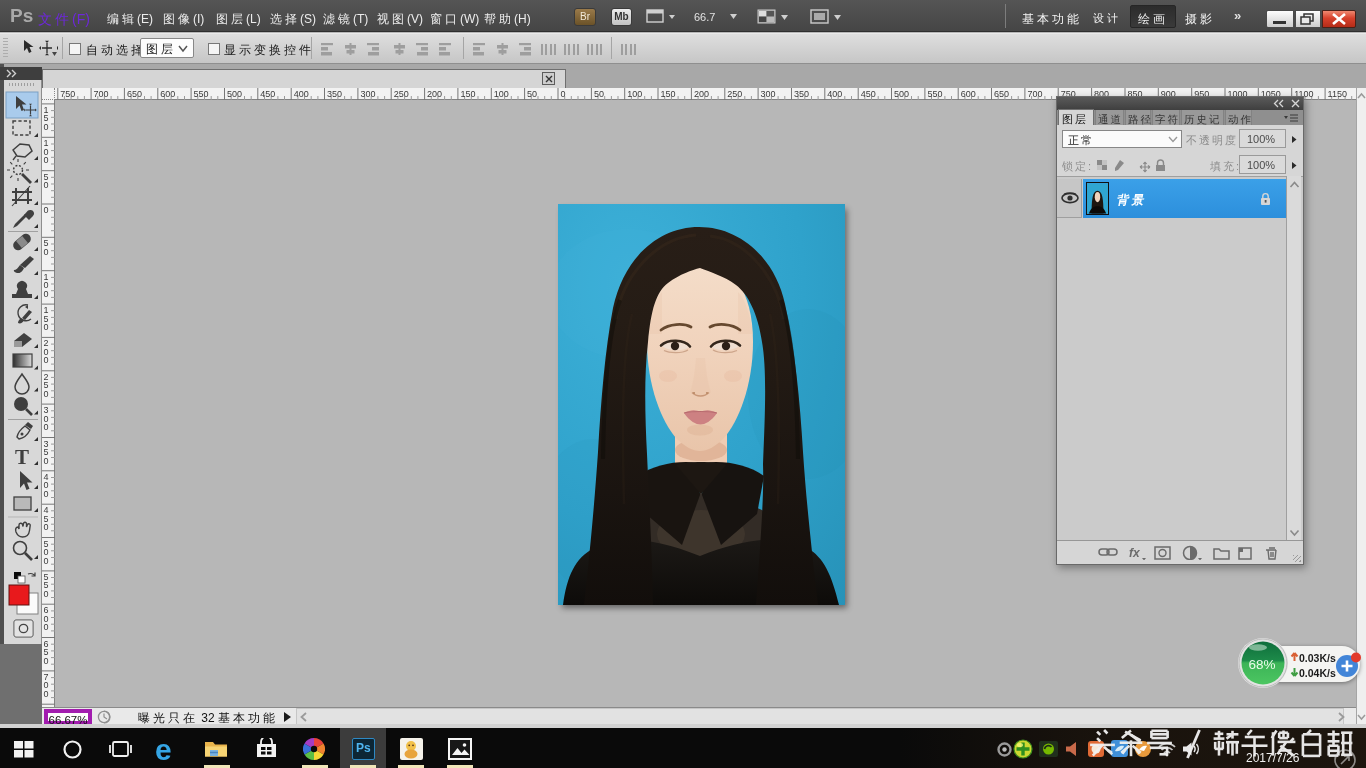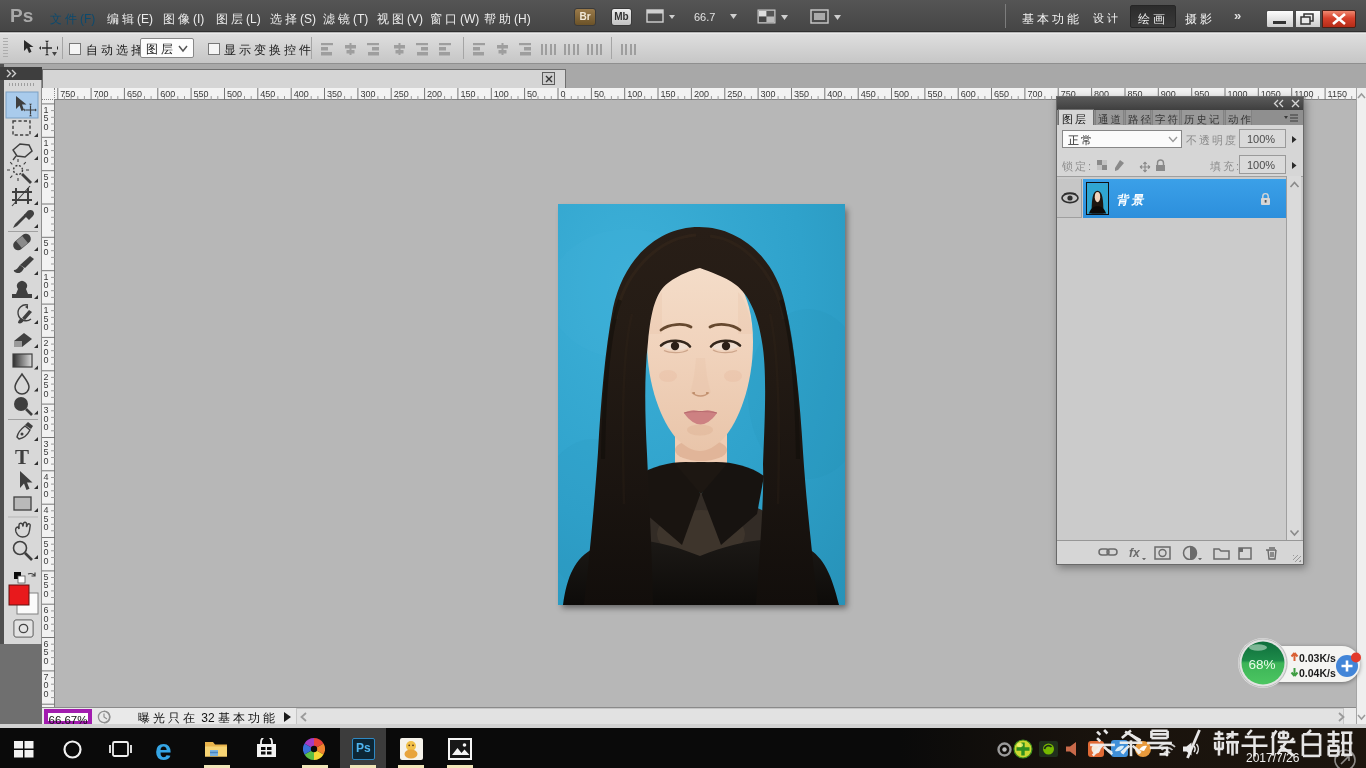--- a/index.html
+++ b/index.html
@@ -5,31 +5,31 @@
 html,body{width:1366px;height:768px;overflow:hidden;background:#b7b7b7;
  font-family:"Liberation Sans",sans-serif;-webkit-font-smoothing:antialiased}
 .abs{position:absolute}
 .cjk{letter-spacing:3px}
 </style></head>
 <body>
 <div class="abs" style="left:0;top:0;width:1366px;height:768px;overflow:hidden">
 
 <div class="abs" style="left:0;top:0;width:1366px;height:32px;background:linear-gradient(#555,#454545);border-bottom:1px solid #2e2e2e"></div>
 <div class="abs" style="left:10px;top:5px;font-size:19px;font-weight:bold;color:#a9a9a9;letter-spacing:0px">Ps</div>
-<div class="abs" style="left:50px;top:11px;font-size:12px;color:#0c4a6e"><span class="cjk">文件</span>(F)</div>
+<div class="abs" style="left:38px;top:11px;font-size:14px;color:#6d28d9"><span class="cjk">文件</span>(F)</div>
 <div class="abs" style="left:107px;top:11px;font-size:12px;color:#ececec"><span class="cjk">编辑</span>(E)</div>
 <div class="abs" style="left:163px;top:11px;font-size:12px;color:#ececec"><span class="cjk">图像</span>(I)</div>
 <div class="abs" style="left:216px;top:11px;font-size:12px;color:#ececec"><span class="cjk">图层</span>(L)</div>
 <div class="abs" style="left:270px;top:11px;font-size:12px;color:#ececec"><span class="cjk">选择</span>(S)</div>
 <div class="abs" style="left:323px;top:11px;font-size:12px;color:#ececec"><span class="cjk">滤镜</span>(T)</div>
 <div class="abs" style="left:377px;top:11px;font-size:12px;color:#ececec"><span class="cjk">视图</span>(V)</div>
 <div class="abs" style="left:430px;top:11px;font-size:12px;color:#ececec"><span class="cjk">窗口</span>(W)</div>
 <div class="abs" style="left:484px;top:11px;font-size:12px;color:#ececec"><span class="cjk">帮助</span>(H)</div>
 
-<div class="abs" style="left:574px;top:8px;width:22px;height:18px;background:linear-gradient(#9a7a4a,#6b5228);border:1px solid #3a3a3a;border-radius:3px;color:#f2e9d8;font-size:10px;font-weight:bold;text-align:center;line-height:16px">Br</div>
+<div class="abs" style="left:574px;top:8px;width:22px;height:18px;background:linear-gradient(#9a7a4a,#6b5228);border:1px solid #3a3a3a;border-radius:3px;color:#f2e9d8;font-size:10px;font-weight:normal;text-align:center;line-height:16px">Br</div>
 <div class="abs" style="left:611px;top:8px;width:21px;height:18px;background:linear-gradient(#ededed,#c2c2c2);border:1px solid #3a3a3a;border-radius:3px;color:#333;font-size:10px;font-weight:bold;text-align:center;line-height:16px">Mb</div>
 <svg class="abs" style="left:646px;top:9px" width="32" height="16">
  <rect x="1" y="1" width="16" height="12" fill="none" stroke="#d0d0d0" stroke-width="1.4"></rect>
  <rect x="1" y="1" width="16" height="3.5" fill="#d0d0d0"></rect>
  <path d="M23,6 l6,0 -3,4 z" fill="#cfcfcf"></path>
 </svg>
 <div class="abs" style="left:694px;top:11px;font-size:11px;color:#e2e2e2">66.7</div>
 <svg class="abs" style="left:729px;top:13px" width="10" height="8">
       <path d="M1,1 l7,0 -3.5,5 z" fill="#cfcfcf"></path>
     </svg>

